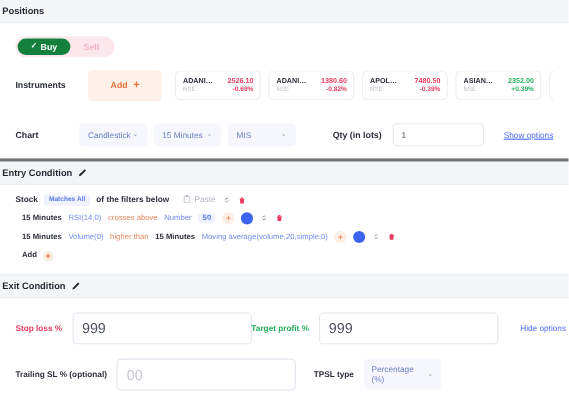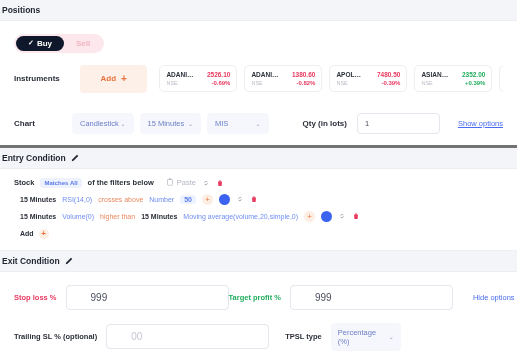--- a/index.html
+++ b/index.html
@@ -35,21 +35,21 @@
     border-radius: 11px;
     padding: 2px;
     margin-bottom: 12px;
   }
   .tg {
     font-size: 8px; font-weight: bold;
     padding: 3px 12px; border-radius: 10px;
     display:flex; align-items:center; gap:3px;
     cursor:pointer;
   }
-  .tg.buy { background:#0f172a; color:#fff; }
+  .tg.buy { background:#15803d; color:#fff; }
   .tg.sell { background: transparent; color:#f3b3c1; }
   .check { font-size:7px; }
 
   .row-line { display:flex; align-items:center; gap:8px; }
   .lbl { font-size:8px; font-weight:bold; color:#2b2f3a; width:58px; flex:none; }
 
   .add-btn {
     background:#fdf0e8;
     color:#e8733f;
     font-size:8px; font-weight:bold;
@@ -135,22 +135,22 @@
     cursor:pointer;
   }
   .dot-orange { width:10px;height:10px;border-radius:50%;background:#fdeee4;display:flex;align-items:center;justify-content:center;color:#e8733f;font-size:8px;}
 
   
   .fields-row { display:flex; align-items:center; padding: 13px 14px 0 14px; }
   .f-lbl { font-size:7.5px; font-weight:bold; white-space:nowrap; margin-right:9px;}
   .red-l { color:#e8395f; } .grn-l { color:#21ad5d; }
   .f-in {
     border:1px solid #e4e6ee; border-radius:4px;
-    font-size:10px; color:#4a4f5e; background:#fff;
-    padding:6px 24px; width:163px;
+    font-size:13px; color:#4a4f5e; background:#fff;
+    padding:6px 8px; width:163px;
     font-family:"Liberation Sans", sans-serif;
   }
   .f-in::placeholder { color:#c3c6d0; }
   .spacer-mid { width:16px; }
   .hide-opt { font-size:7.5px; color:#4a6cf0; margin-left:20px; cursor:pointer; white-space:nowrap;}
   .tpsl-sel {
     background:#f5f7fd; border-radius:4px; color:#6c7fc4;
     font-size:7.5px; padding:5px 7px; width:70px;
     display:flex; align-items:center; justify-content:space-between; cursor:pointer;
   }

